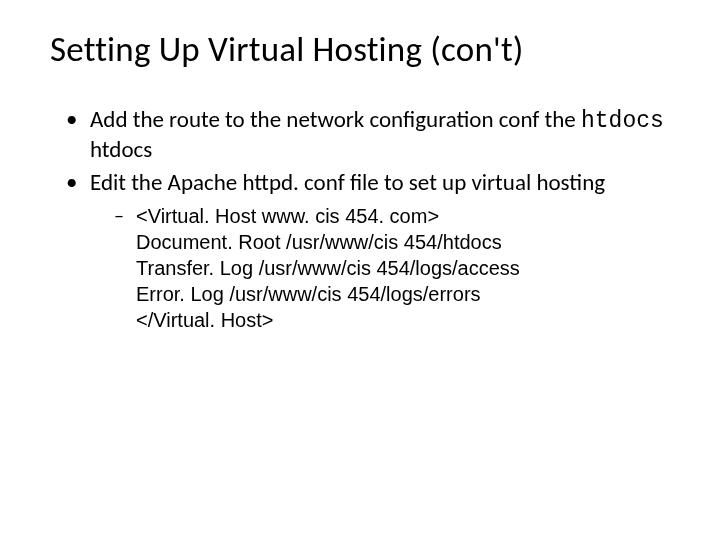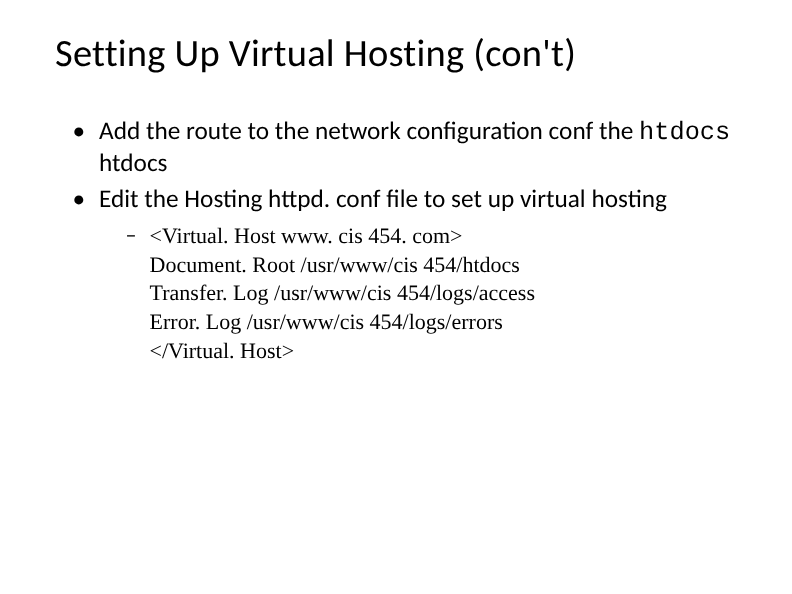--- a/index.html
+++ b/index.html
@@ -56,37 +56,37 @@
       content: "–";
       position: absolute;
       left: 0;
       top: 0;
       font-size: 20px;
     }
     .mono {
       font-family: "Courier New", Courier, monospace;
     }
     .code-block {
-      font-family: Liberation Serif, serif;
+      font-family: Liberation Sans, sans-serif;
       font-size: 20px;
       line-height: 1.3;
       white-space: pre;
     }
   </style>
 </head>
 <body>
 
 <h1 class="title">Setting Up Virtual Hosting (con't)</h1>
 
 <ul class="level1">
   <li>
     <span>Add the route to the network configuration conf the </span><span class="mono">htdocs</span><span> htdocs</span>
   </li>
   <li>
-    <span>Edit the Hosting httpd. conf file to set up virtual hosting</span>
+    <span>Edit the Apache httpd. conf file to set up virtual hosting</span>
     <ul class="level2">
       <li>
         <div class="code-block">&lt;Virtual. Host www. cis 454. com&gt;
 Document. Root /usr/www/cis 454/htdocs
 Transfer. Log /usr/www/cis 454/logs/access
 Error. Log /usr/www/cis 454/logs/errors
 &lt;/Virtual. Host&gt;</div>
       </li>
     </ul>
   </li>

